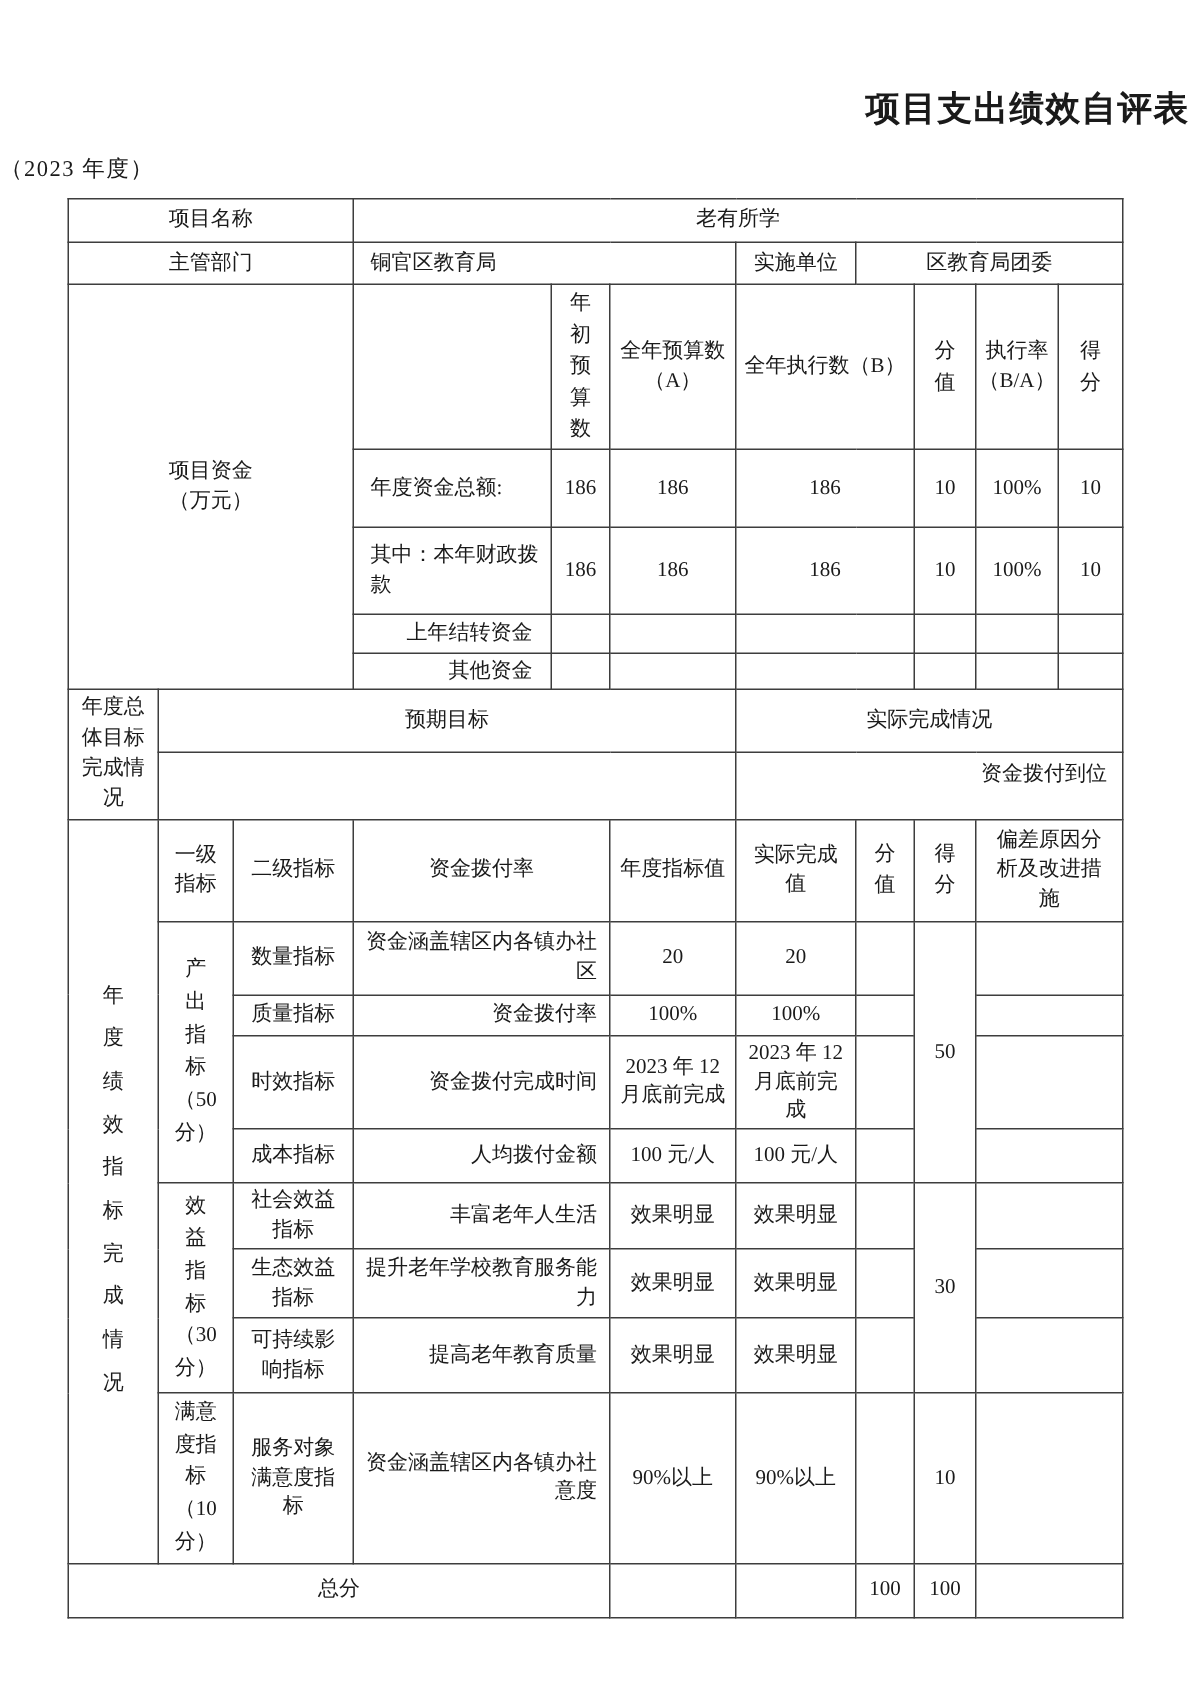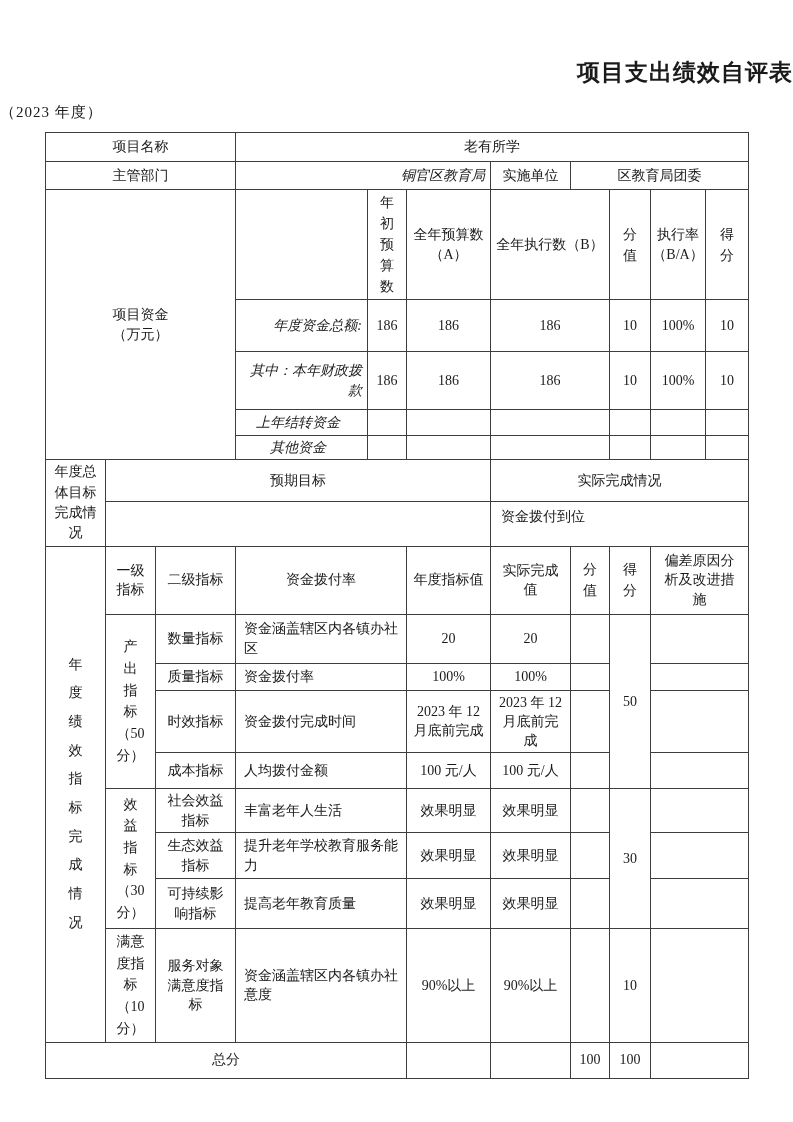--- a/index.html
+++ b/index.html
@@ -23,24 +23,24 @@
     border:1px solid #3d3d3d;
     padding:2px 5px;
     font-size:14px;
     text-align:center;
     vertical-align:middle;
     white-space:pre-line;
     line-height:1.38;
     overflow:hidden;
     word-break:break-all;
   }
-  td.left{text-align:right;padding-left:11px;font-style:italic;}
-  td.right{padding-right:12px;font-style:italic;}
-  td.tl{text-align:left;vertical-align:top;padding:5px 10px;}
-  td.lvl3{text-align:left;padding:3px 8px;}
+  td.left{text-align:left;padding-left:11px;}
+  td.right{text-align:right;padding-right:12px;}
+  td.tl{text-align:right;vertical-align:top;padding:5px 10px;}
+  td.lvl3{text-align:right;padding:3px 8px;}
   td.vl{line-height:1.5;padding:2px 2px;}
   td.tight{padding:2px 1px;}
   td.outer-label{line-height:2.05;padding:2px 2px;}
   td.grp{line-height:1.55;padding:2px 2px;}
   td.goal{line-height:1.45;padding:2px 3px;}
   td.bold{font-weight:400;}
 </style>
 </head>
 <body>
 

